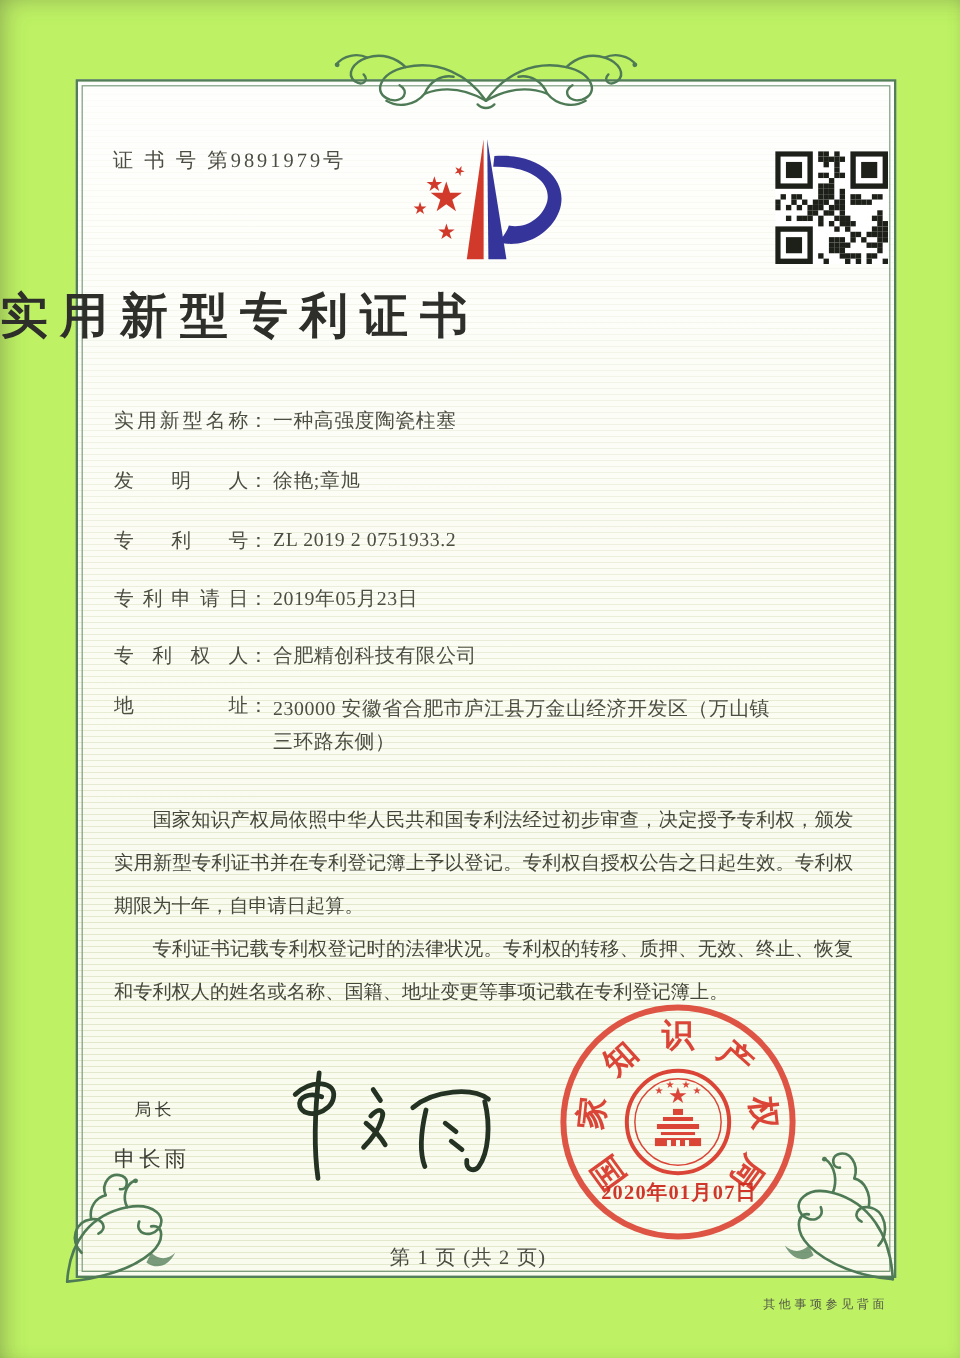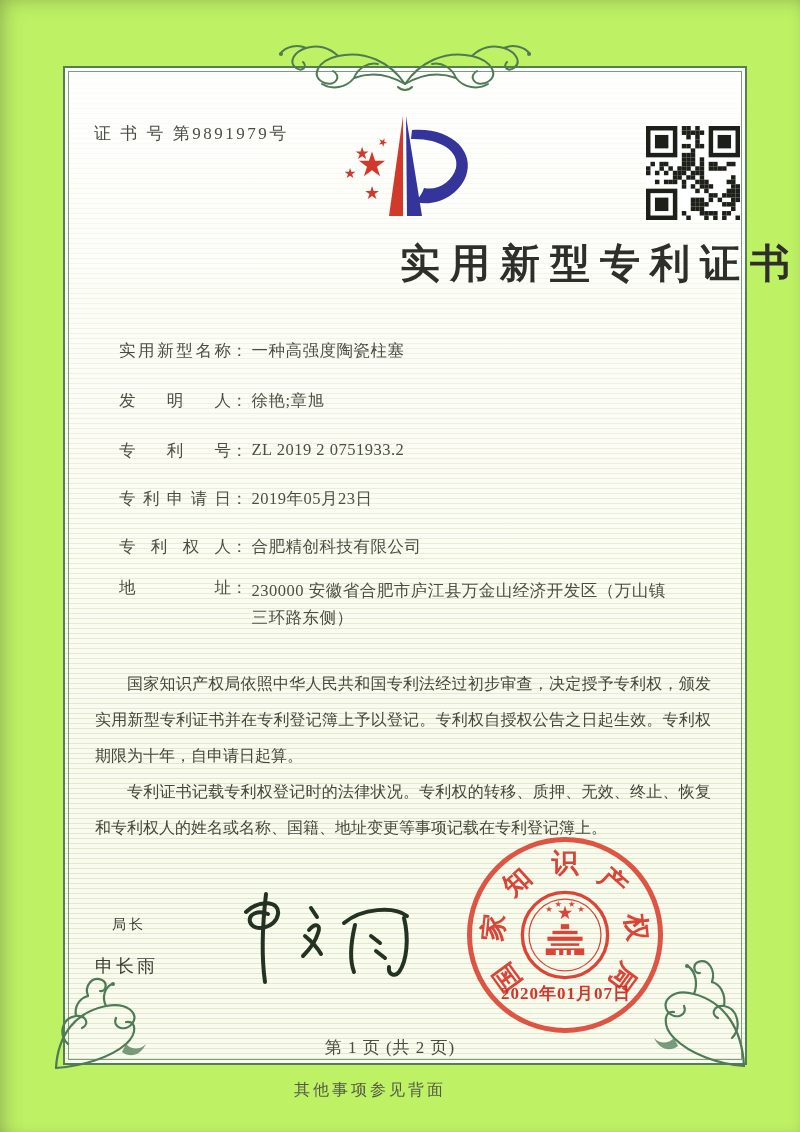--- a/index.html
+++ b/index.html
@@ -21,25 +21,25 @@
   }
   .frame::after{
     content:'';position:absolute;inset:3px;border:1px solid #7b9d7e;
   }
   .orn{position:absolute;pointer-events:none;}
   
   .certno{position:absolute;left:94px;top:122px;font-size:17px;letter-spacing:2.5px;color:#4b4d42;}
   .logo{position:absolute;left:330px;top:104px;}
   .qr{position:absolute;left:646px;top:126px;width:94px;height:94px;}
   .title{
-    position:absolute;left:0;top:236px;width:800px;text-align:right;
+    position:absolute;left:0;top:236px;width:800px;text-align:left;
     font-size:40px;font-weight:600;letter-spacing:10px;color:#2e2f2a;margin:0;
   }
   
-  .frow{position:absolute;left:95px;font-size:16.5px;color:#4c4e42;white-space:nowrap;margin-left:24px;}
+  .frow{position:absolute;left:95px;font-size:16.5px;color:#4c4e42;white-space:nowrap;}
   .flabel{display:inline-block;width:112px;text-align:justify;text-align-last:justify;vertical-align:top;}
   .fcolon{display:inline-block;vertical-align:top;margin-right:4px;}
   .fvalue{display:inline-block;vertical-align:top;letter-spacing:.5px;}
   .fvalue.addr{width:424px;white-space:normal;line-height:27px;}
   .pair2{position:absolute;left:263px;top:0;}
   .pair2 .flabel{width:100px;}
   
   .paras{position:absolute;left:95px;top:666px;width:616px;color:#45473b;}
   .paras p{margin:0;text-indent:2em;font-size:16px;line-height:36px;text-align:justify;}
   
@@ -60,21 +60,21 @@
     font-size:27px;font-weight:700;color:rgba(216,53,40,.92);
     font-family:"Liberation Serif","DejaVu Serif",serif;
   }
   .emblem{position:absolute;left:50%;top:50%;transform:translate(-50%,-50%);}
   .seal-date{
     position:absolute;left:486px;top:982px;width:160px;text-align:center;
     font-size:17px;font-weight:700;color:rgba(205,44,32,.95);letter-spacing:1px;
   }
   
   .pageinfo{position:absolute;left:0;top:1036px;width:780px;text-align:center;font-size:17px;color:#4b4d42;letter-spacing:1px;}
-  .footnote{position:absolute;left:0;top:1080px;width:740px;text-align:center;font-size:16px;color:#555848;letter-spacing:3px;}
+  .footnote{position:absolute;left:0;top:1080px;width:740px;text-align:right;font-size:10px;color:#555848;letter-spacing:3px;}
 </style>
 </head>
 <body>
 
 <div class="page">
 
   <div class="frame"></div>
 
   <svg class="orn" style="left:270px;top:34px;" width="270" height="64" viewBox="0 0 270 64">
     <g stroke="#4e7b55" fill="none" stroke-width="2" stroke-linecap="round">

